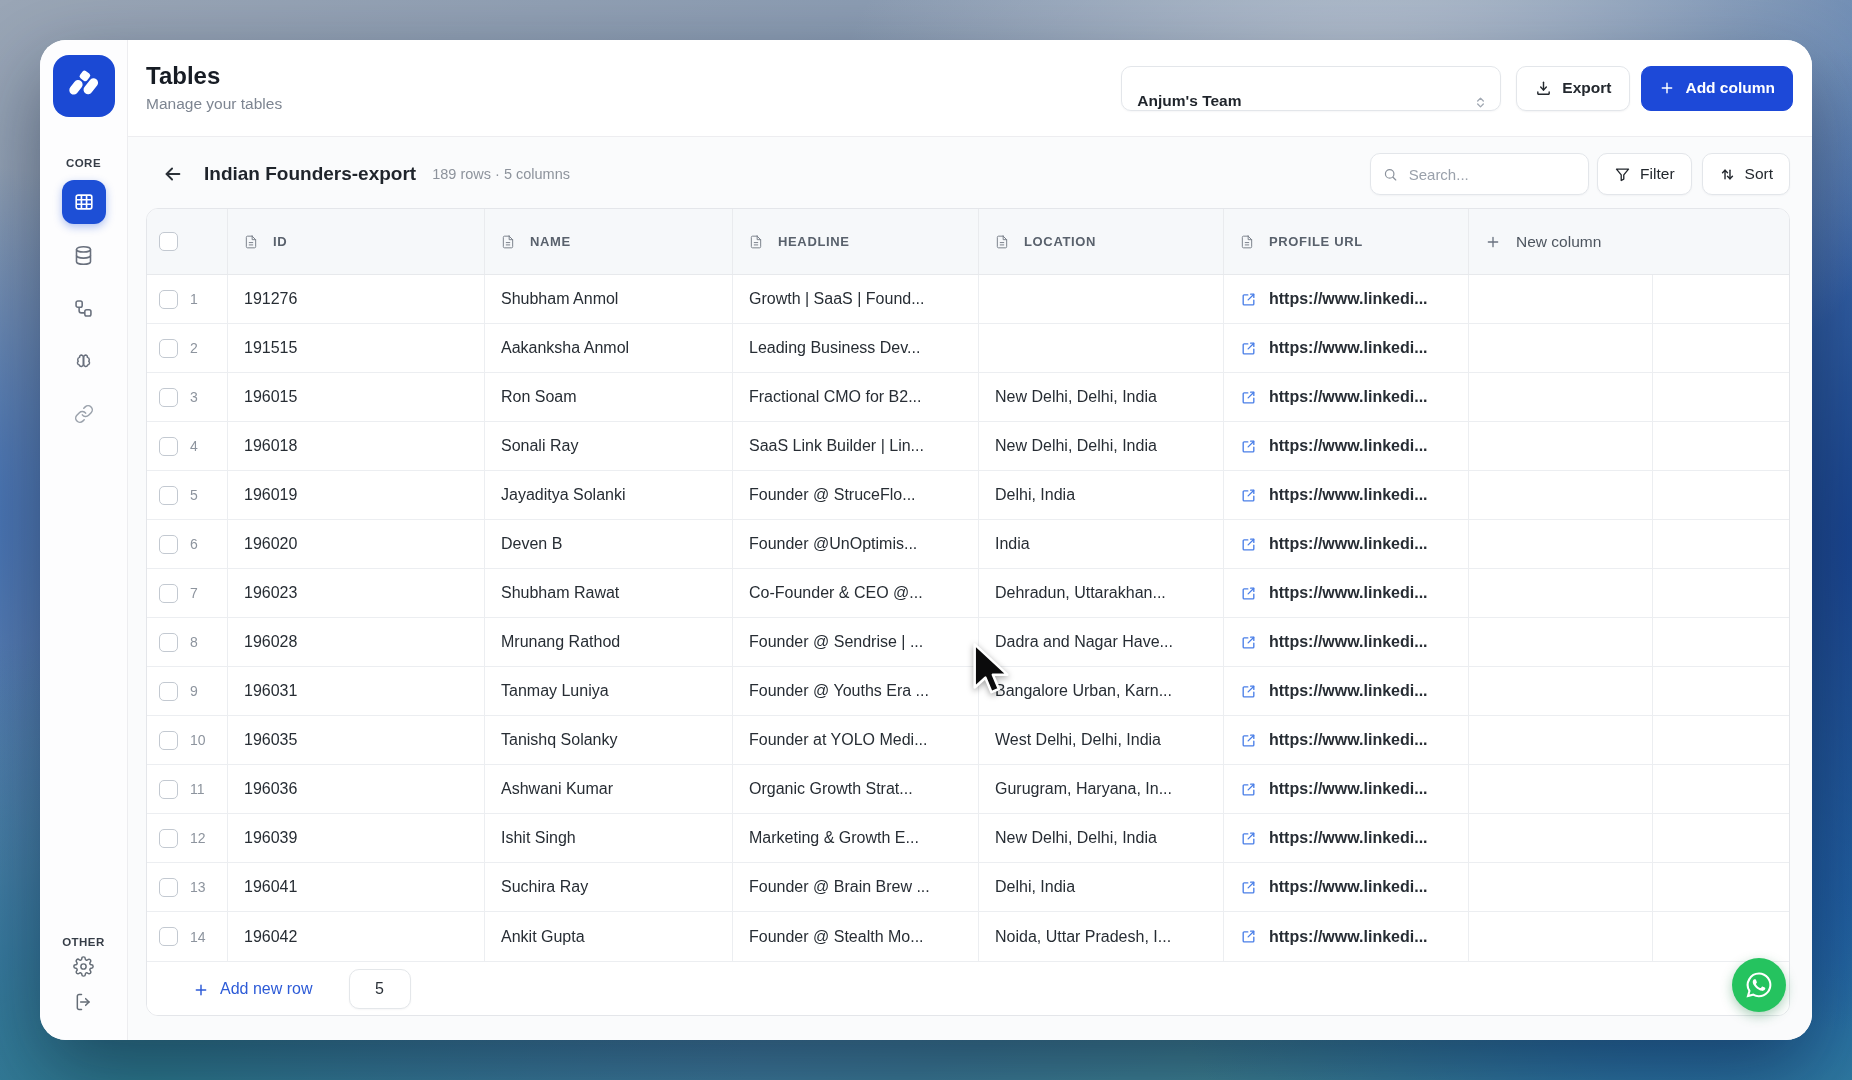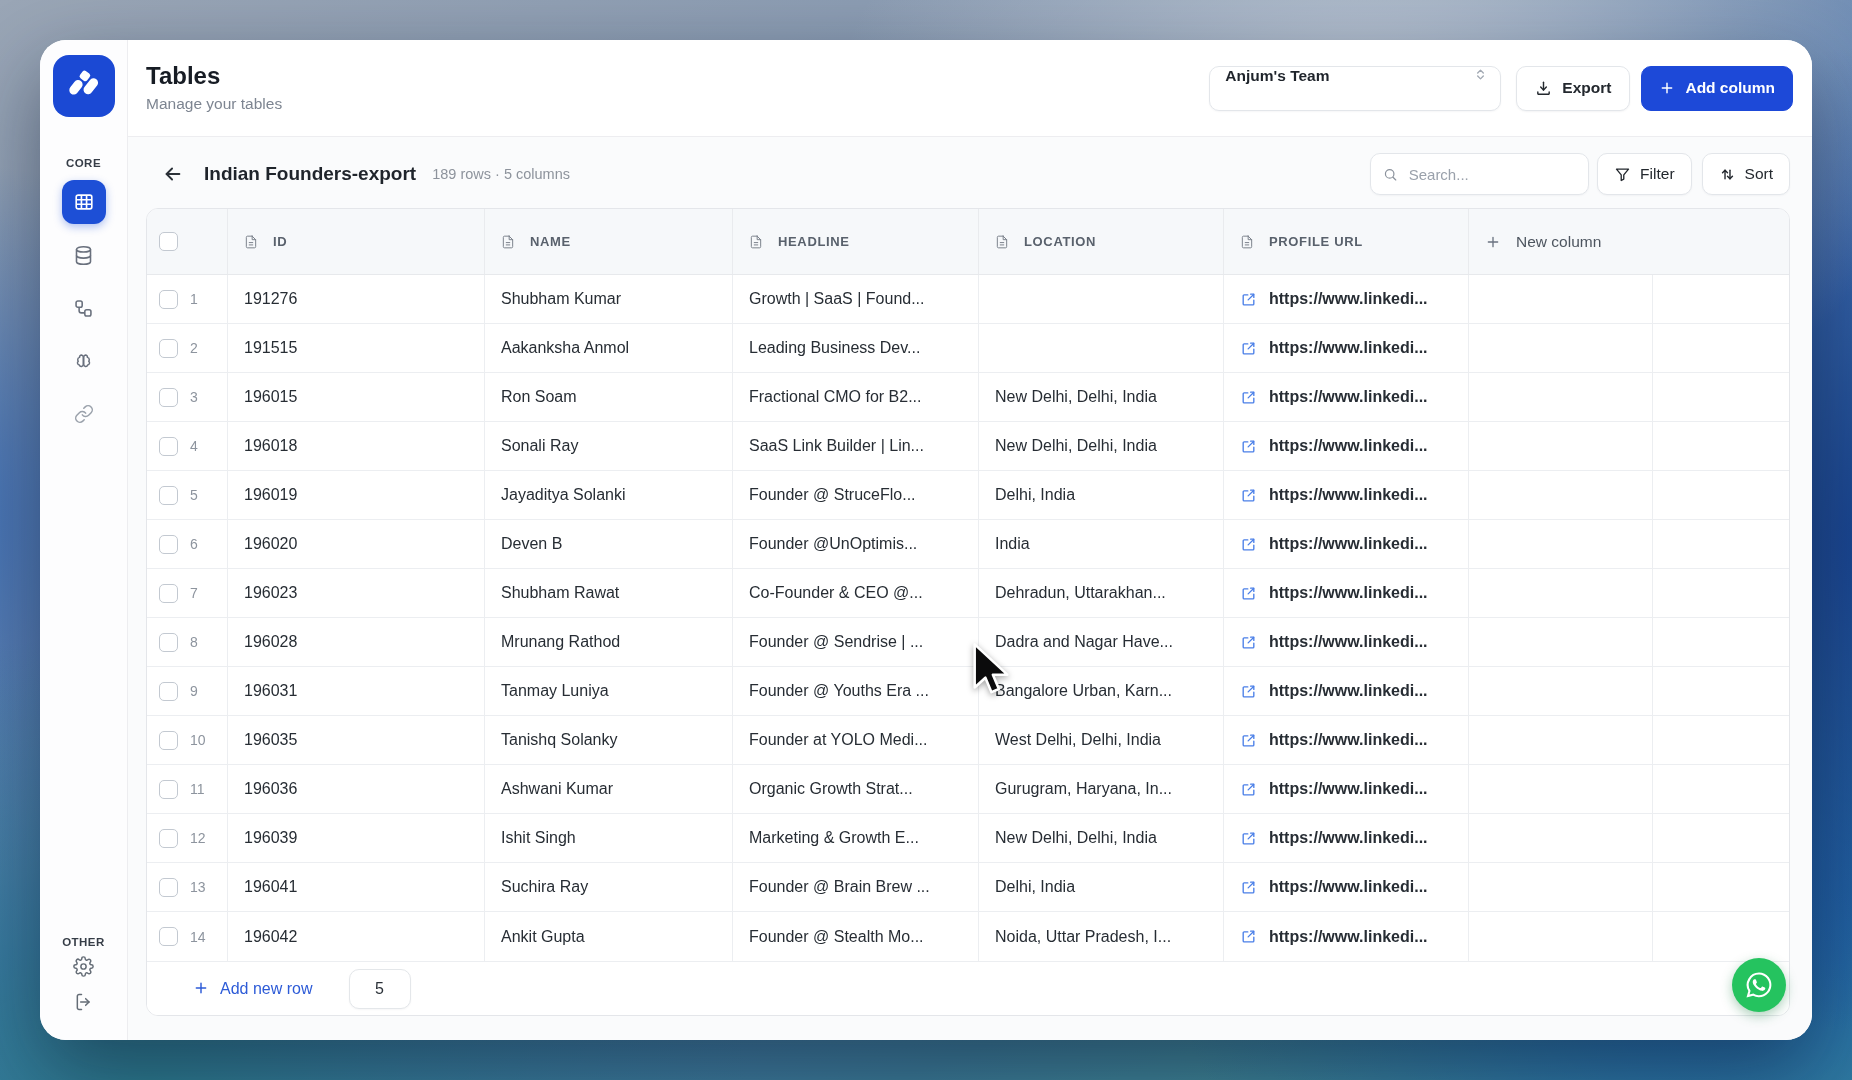--- a/index.html
+++ b/index.html
@@ -38,22 +38,22 @@
     align-items:center; }
   .side-btn { width:36px; height:36px; display:flex; align-items:center; justify-content:center;
     color:#646c76; cursor:pointer; }
   
   .app-header { position:absolute; left:88px; right:0; top:0; height:97px; background:#fff;
     border-bottom:1px solid #ededf0; display:flex; align-items:center; box-sizing:border-box; }
   .titles { margin-left:18px; }
   .page-title { font-size:24px; font-weight:700; color:#171c24; line-height:1; }
   .page-sub { margin-top:7px; font-size:15.5px; color:#7d8591; }
   .header-actions { margin-left:auto; margin-right:19px; display:flex; align-items:center; }
-  .team-select { width:292px; height:45px; box-sizing:border-box; border:1px solid #e3e6ea;
-    border-radius:10px; background:#fff; display:flex; align-items:flex-start; padding:0 12px 0 15px;
+  .team-select { width:380px; height:45px; box-sizing:border-box; border:1px solid #e3e6ea;
+    border-radius:10px; background:#fff; display:flex; align-items:flex-end; padding:0 12px 0 15px;
     font-size:15.5px; font-weight:600; color:#1f242b; box-shadow:0 1px 2px rgba(16,24,40,.04); cursor:pointer; }
   .team-select .spacer { flex:1; }
   .btn { height:45px; box-sizing:border-box; border-radius:10px; display:flex; align-items:center;
     gap:10px; font-size:15.5px; font-weight:600; cursor:pointer; }
   .btn-light { background:#fff; border:1px solid #e3e6ea; color:#23282e; padding:0 18px;
     box-shadow:0 1px 2px rgba(16,24,40,.05); }
   .btn-primary { background:#1d49d8; border:1px solid #1d49d8; color:#fff; padding:0 17px; }
   .gap15 { margin-left:15px; } .gap11 { margin-left:11px; }
   
   .content { position:absolute; left:88px; right:0; top:97px; bottom:0; background:#fafbfc; }
@@ -91,21 +91,21 @@
     border-right:1px solid #eceef1; white-space:nowrap; overflow:hidden; box-sizing:border-box; }
   .tc:last-child { border-right:none; }
   .c-num { padding-left:12px; gap:12px; }
   .cb { width:17px; height:17px; border:1.5px solid #c3c9d1; border-radius:5px; background:#fff;
     flex:none; cursor:pointer; }
   .rownum { font-size:14px; color:#8d949e; }
   .c-url { gap:12px;font-weight:bold; }
   .c-url svg { flex:none; color:#4a7fe8; }
   .tfoot { height:55px; display:flex; align-items:center; padding-left:46px; gap:36px;
     background:#fff; border-top:1px solid #eceef1; box-sizing:border-box; }
-  .add-row { display:flex; align-items:flex-start; gap:11px; color:#2d5bd7; font-size:16px;
+  .add-row { display:flex; align-items:flex-end; gap:11px; color:#2d5bd7; font-size:16px;
     font-weight:500; cursor:pointer; }
   .count-box { width:62px; height:40px; box-sizing:border-box; border:1px solid #e4e7ea;
     border-radius:10px; background:#fff; display:flex; align-items:center; justify-content:center;
     font-size:16px; color:#2b3138; box-shadow:0 1px 2px rgba(16,24,40,.04); cursor:text; }
   
   .fab { position:absolute; left:1604px; top:821px; width:54px; height:54px; border-radius:50%;
     background:#25c35f; display:flex; align-items:center; justify-content:center;
     box-shadow:0 4px 12px rgba(20,120,60,.35); cursor:pointer; }
   .cursor { position:absolute; left:972px; top:642px; pointer-events:none; z-index:50;
     filter:drop-shadow(0 2px 3px rgba(0,0,0,.35)); }
@@ -307,21 +307,21 @@
           </div>
         </div>
 
         <div id="tbody">
   <div class="trow">
     <div class="tc c-num">
       <span class="cb"></span>
       <span class="rownum">1</span>
     </div>
     <div class="tc">191276</div>
-    <div class="tc">Shubham Kumar</div>
+    <div class="tc">Shubham Anmol</div>
     <div class="tc">Growth | SaaS | Found...</div>
     <div class="tc"></div>
     <div class="tc c-url">
       <svg width="17" height="17" viewBox="0 0 24 24" fill="none" stroke="currentColor" stroke-width="1.9" stroke-linecap="round" stroke-linejoin="round">
         <path d="M19.5 13v5.2a1.3 1.3 0 0 1-1.3 1.3H5.8a1.3 1.3 0 0 1-1.3-1.3V6.8a1.3 1.3 0 0 1 1.3-1.3H11"></path>
         <path d="M15 4.5h4.5V9"></path>
                   <path d="M19.2 4.8 11.5 12.5"></path>
       </svg>
       <span>https://www.linkedi...</span>
     </div>

